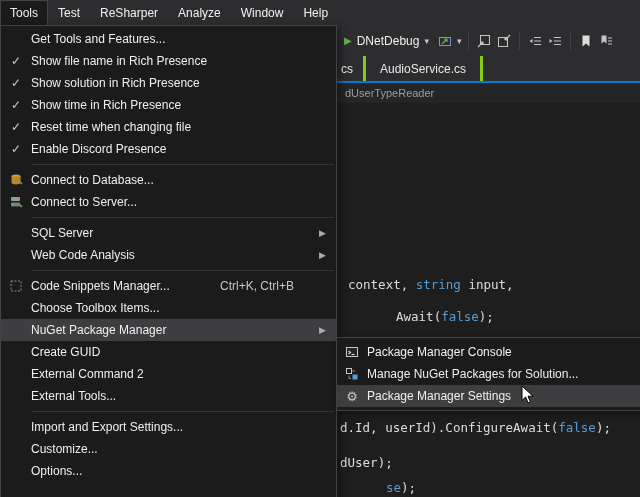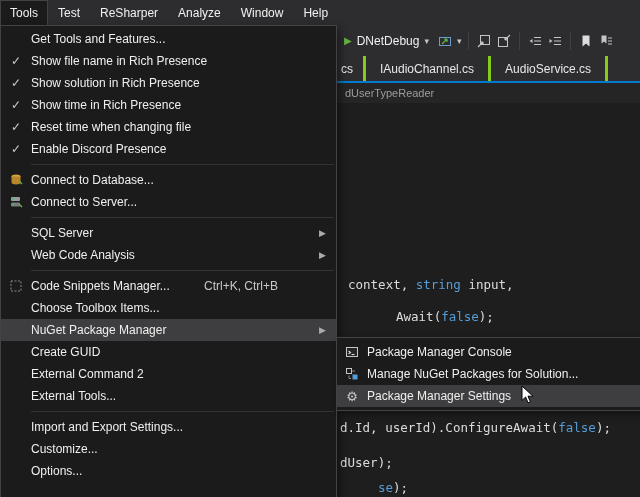--- a/index.html
+++ b/index.html
@@ -36,21 +36,21 @@
     position:absolute; top:25px; left:0; width:337px; bottom:-10px;
     background:#1B1B1C; border:1px solid #434346; box-shadow:3px 3px 8px rgba(0,0,0,.45);
     padding-top:2px; z-index:10;
   }
   .menu-item { height:22px; display:flex; align-items:center; font-size:12px; color:#EFEFEF; cursor:default; }
   .menu-item.hl { background:#3E3E40; }
   .gutter { width:30px; flex:0 0 30px; display:flex; align-items:center; justify-content:center; }
   .check-glyph { color:#C8C8C8; font-size:12px; }
   .gear-glyph { color:#C5C5C5; font-size:13px; line-height:1; }
   .mi-label { flex:1 1 auto; white-space:nowrap; overflow:hidden; }
-  .shortcut { margin-left:auto; margin-right:58px; color:#C7C7C7; font-size:12px; }
+  .shortcut { margin-left:auto; margin-right:42px; color:#C7C7C7; font-size:12px; }
   .arrow { margin-left:auto; margin-right:10px; color:#ABABAB; font-size:9px; }
   .menu-sep { height:9px; display:flex; align-items:center; margin-left:30px; margin-right:2px; }
   .menu-sep::after { content:""; display:block; width:100%; height:1px; background:#333337; }
   .submenu {
     position:absolute; top:337px; left:336px; width:306px; height:74px;
     background:#1B1B1C; border:1px solid #434346; box-shadow:3px 3px 8px rgba(0,0,0,.45);
     padding-top:3px; z-index:11;
   }
   .icon-svg { display:block; }
   
@@ -118,35 +118,34 @@
     <span class="tb-btn">
       <svg class="icon-svg" width="14" height="14" viewBox="0 0 14 14">
         <path d="M2.5 1.5 h5 v8 l-2.5 -2 l-2.5 2 Z" fill="#C5C5C5"></path>
         <path d="M9 4 h4 M9 7 h4 M9 10 h4" stroke="#C5C5C5" stroke-width="1.2"></path>
       </svg>
     </span>
   </div>
 
   <div class="tabstrip">
     <span class="tab partial">cs</span>
-    <span class="tab">IAudioChannel.cs</span>
     <span class="tab">AudioService.cs</span>
   </div>
   <div class="tab-underline"></div>
 
   <div class="navbar">
     <span>dUserTypeReader</span>
   </div>
 
   <div>
     <div class="code-line" style="top:277px; left:348px;"><span>context, </span><span class="kw">string</span><span> input,</span></div>
     <div class="code-line" style="top:309px; left:396px;"><span>Await(</span><span class="kw">false</span><span>);</span></div>
     <div class="code-line" style="top:420px; left:340px;"><span>d.Id, userId).ConfigureAwait(</span><span class="kw">false</span><span>);</span></div>
     <div class="code-line" style="top:455px; left:340px;"><span>dUser);</span><span class="kw"></span><span></span></div>
-    <div class="code-line" style="top:480px; left:338px;padding-left:40px;"><span></span><span class="kw">se</span><span>);</span></div>
+    <div class="code-line" style="top:480px; left:346px;padding-left:40px;"><span></span><span class="kw">se</span><span>);</span></div>
   </div>
 
   <div class="menu">
 
     <div class="menu-item">
       <span class="gutter"></span>
       <span class="mi-label">Get Tools and Features...</span>
     </div>
 
 

